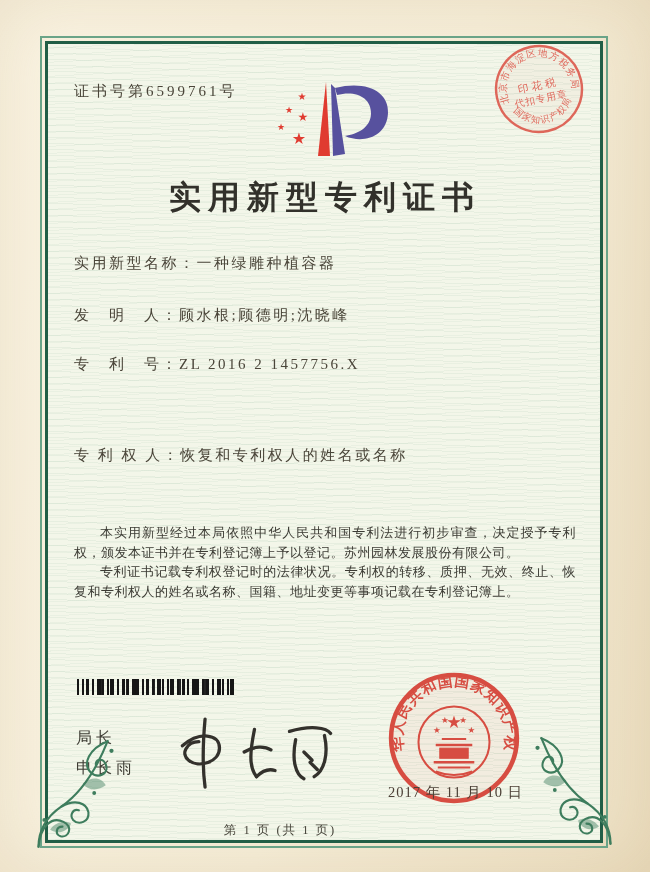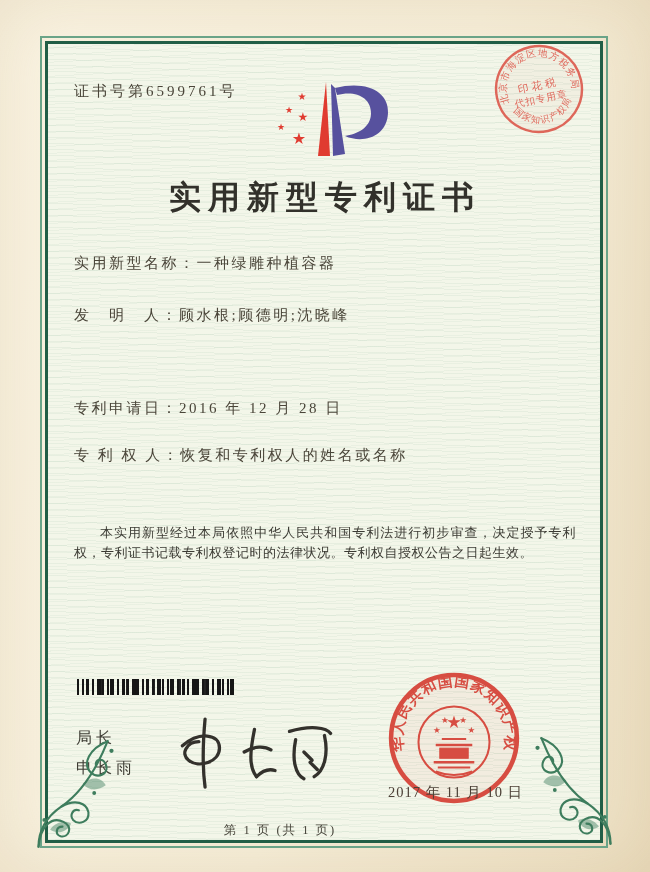--- a/index.html
+++ b/index.html
@@ -99,25 +99,26 @@
     <text x="33" y="64" font-size="16" fill="#e03b30" text-anchor="middle">★</text>
     <polygon points="60,2 52,76 64,76" fill="#e03b30"></polygon>
     <polygon points="65,4 67,76 79,74 69,8" fill="#57519e"></polygon>
     <path d="M69,8 C101,0 123,12 122,33 C121,57 97,64 79,56 C91,54 105,48 105,33 C105,17 89,10 71,15 Z" fill="#57519e"></path>
   </svg>
 
   <div class="title">实用新型专利证书</div>
 
   <div class="field f0"><span>实用新型名称：</span><span>一种绿雕种植容器</span></div>
   <div class="field f1"><span>发　明　人：</span><span>顾水根;顾德明;沈晓峰</span></div>
-  <div class="field f3"><span>专利申请日：</span><span>2016 年 12 月 28 日</span></div>
+  <div class="field f2"><span>专　利　号：</span><span>ZL 2016 2 1457756.X</span></div>
   <div class="field f4"><span>专 利 权 人：</span><span>恢复和专利权人的姓名或名称</span></div>
 
   <div class="body-text">
-    <p>本实用新型经过本局依照中华人民共和国专利法进行初步审查，决定授予专利权，专利证书记载专利权登记时的法律状况。专利权自授权公告之日起生效。</p>
+    <p>本实用新型经过本局依照中华人民共和国专利法进行初步审查，决定授予专利权，颁发本证书并在专利登记簿上予以登记。苏州园林发展股份有限公司。</p>
+    <p>专利证书记载专利权登记时的法律状况。专利权的转移、质押、无效、终止、恢复和专利权人的姓名或名称、国籍、地址变更等事项记载在专利登记簿上。</p>
   </div>
 
   <div class="barcode"></div>
 
   <div class="director-title">局长</div>
   <div class="director-name">申长雨</div>
   <svg class="signature" viewBox="0 0 170 80">
     <g fill="none" stroke="#33312c" stroke-width="3.2" stroke-linecap="round">
       <path d="M14,34 C30,20 50,22 50,36 C50,50 30,56 20,48 C12,42 18,30 30,30"></path>
       <path d="M36,8 C34,30 33,52 36,74"></path>

